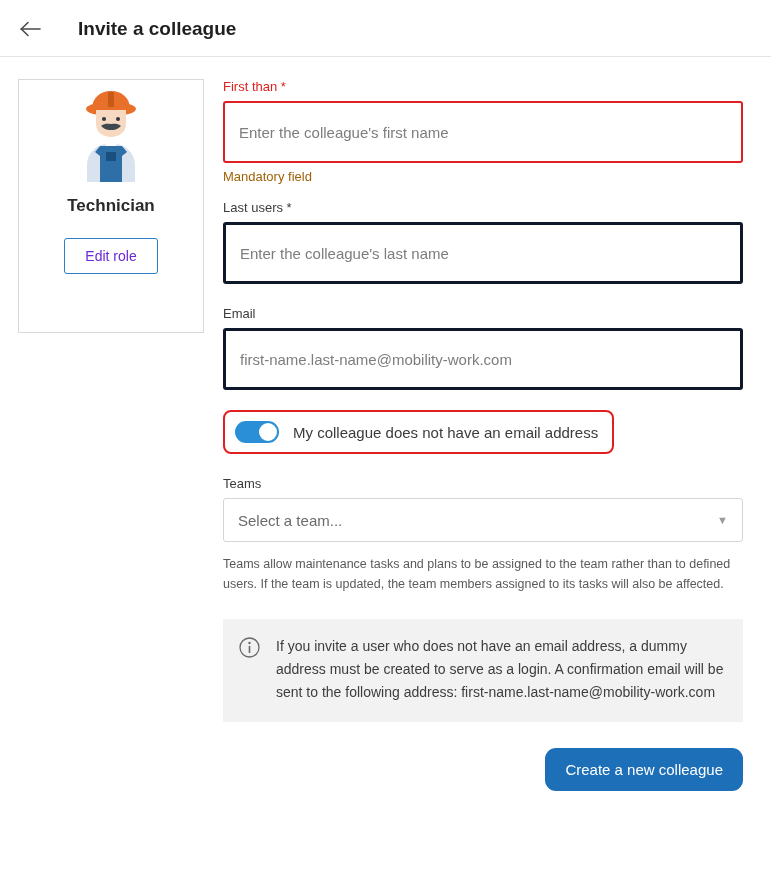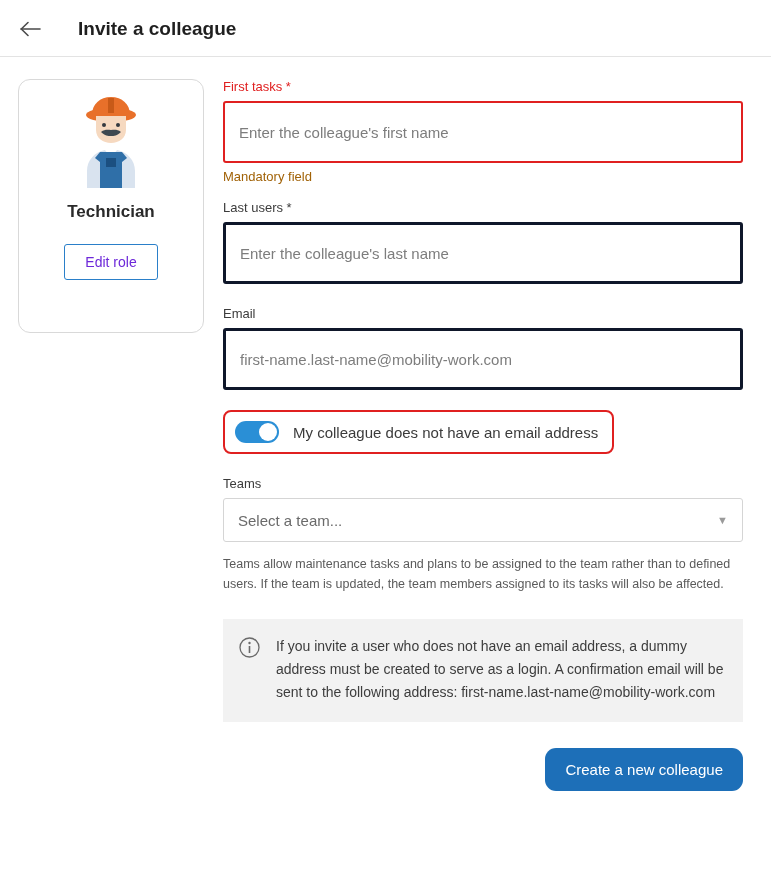--- a/index.html
+++ b/index.html
@@ -45,25 +45,25 @@
   .content {
     display: flex;
     padding: 22px 18px 0 18px;
   }
 
   
   .role-card {
     width: 186px;
     height: 254px;
     border: 1px solid #d9d9d9;
-    border-radius: 12px;
+    border-radius: 0;
     display: flex;
     flex-direction: column;
     align-items: center;
-    padding-top: 12px;
+    padding-top: 6px;
     flex: none;
   }
   .role-avatar {
     width: 92px;
     height: 96px;
     margin-bottom: 14px;
   }
   .role-name {
     font-size: 17px;
     font-weight: bold;
@@ -257,21 +257,21 @@
     </div>
     <div class="role-name">Technician</div>
     <button class="edit-role-btn">Edit role</button>
   </div>
 
   <div class="form">
 
     
     <div class="field">
       <label class="label error">
-        <span>First tasks</span>
+        <span>First than</span>
         <span class="req">*</span>
       </label>
       <input class="input error-box" type="text" placeholder="Enter the colleague's first name" style="">
       <div class="error-msg">Mandatory field</div>
     </div>
 
     
     <div class="field">
       <label class="label">
         <span>Last users</span>

